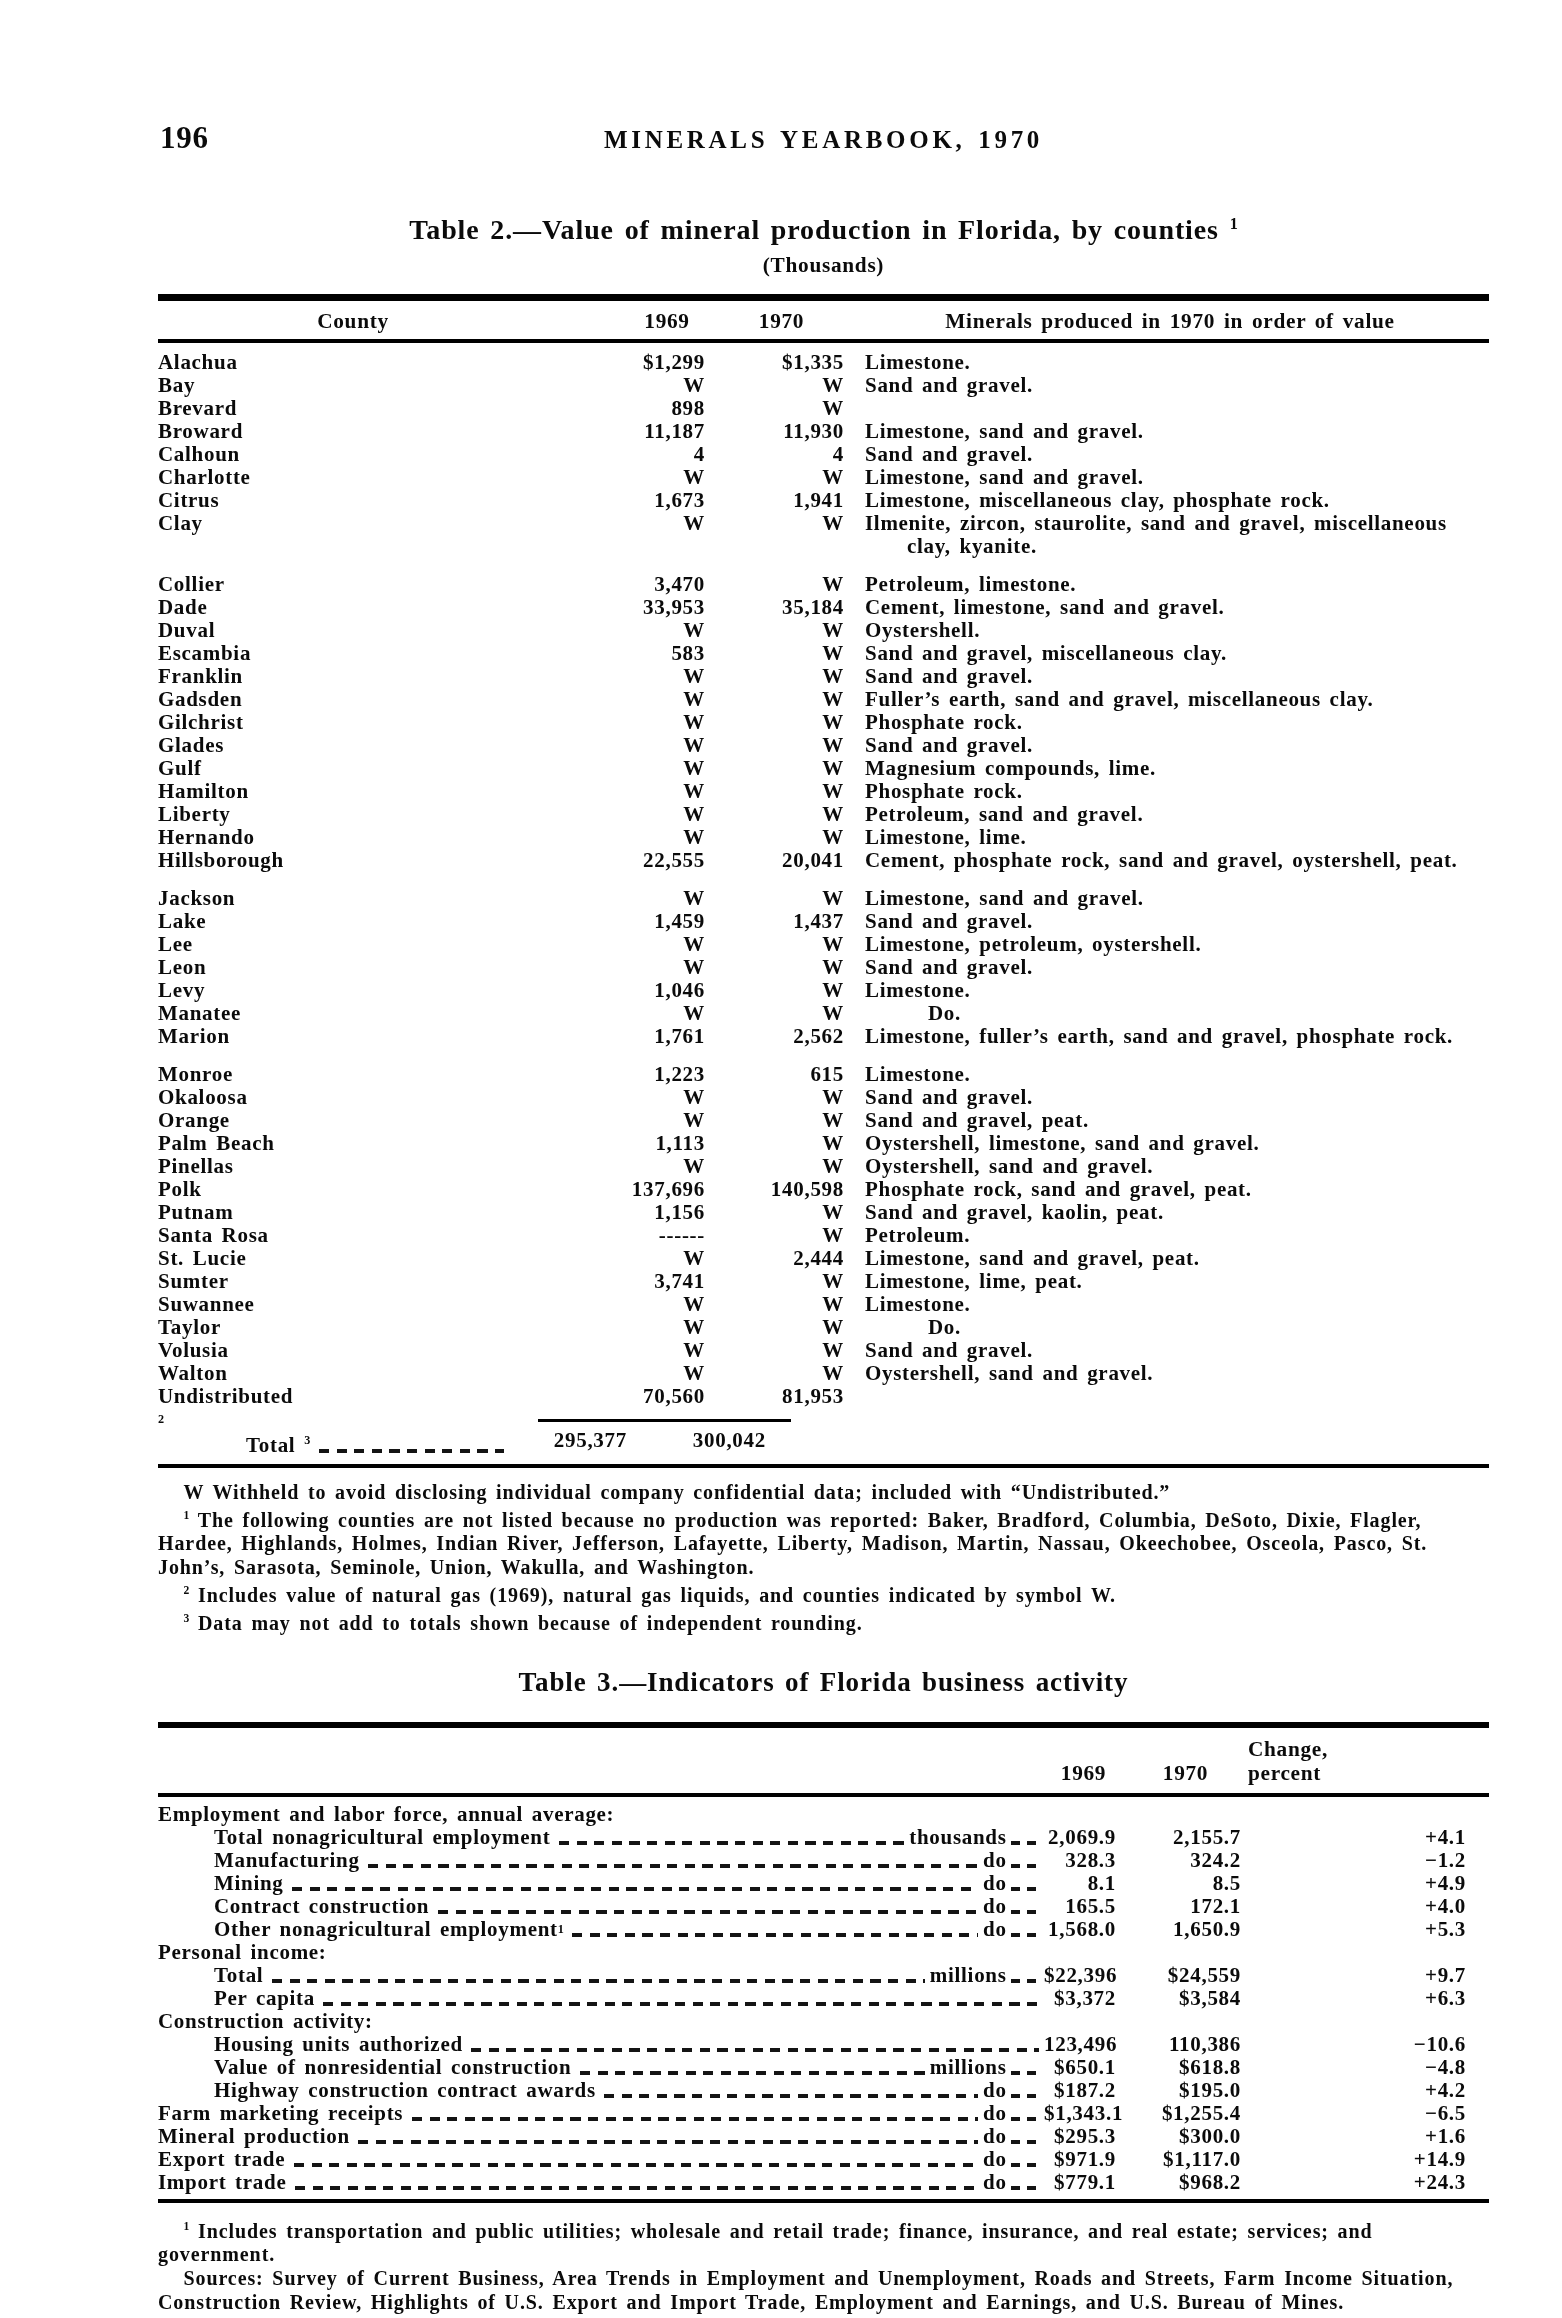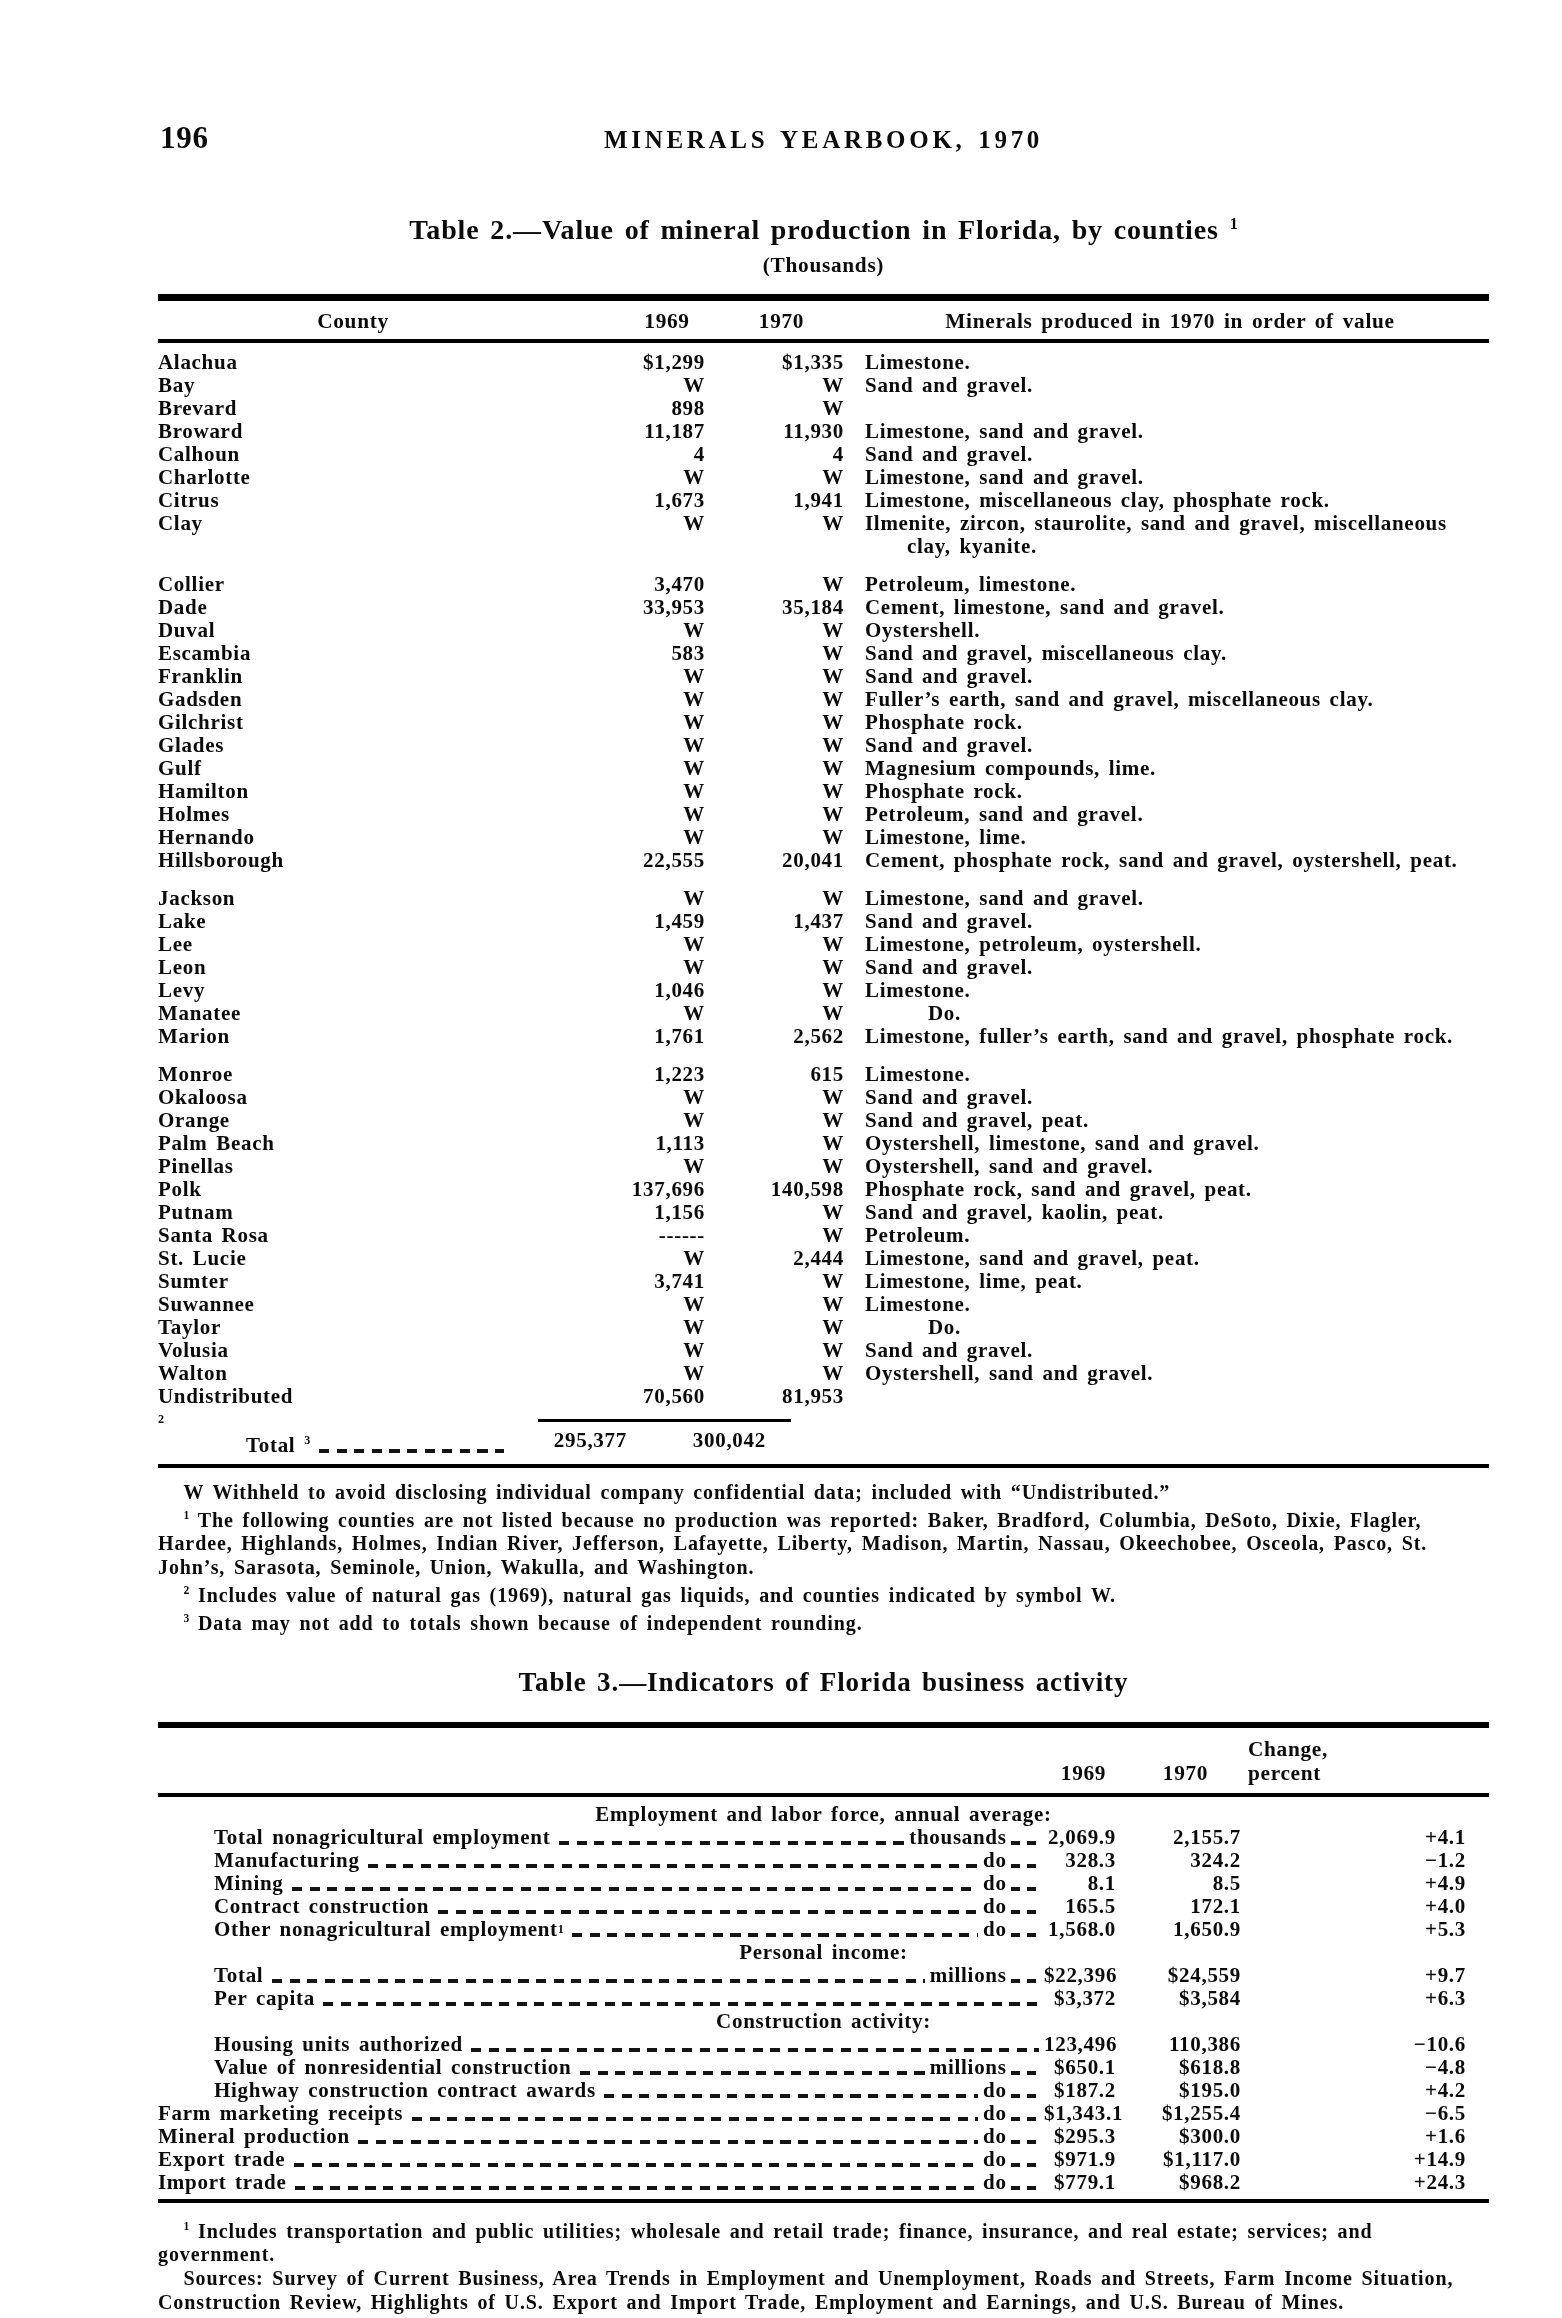--- a/index.html
+++ b/index.html
@@ -40,21 +40,21 @@
   .fnblock{padding-top:12px;font-size:20px;line-height:24px;letter-spacing:0.9px;}
   .fnline{margin:0;text-indent:25.5px;}
   .t3{position:absolute;left:158px;top:1667px;width:1331px;}
   .t3title{text-align:center;font-size:27px;letter-spacing:0.9px;}
   .t3 .rule-heavy{margin-top:24px;border-top:6.5px solid #000;}
   .t3head{display:grid;grid-template-columns:886px 79px 125px 1fr;align-items:end;
           padding:9.3px 0 7.4px 0;font-size:21.3px;line-height:24px;}
   .t3head .h-year{text-align:center;}
   .t3head .h-change{text-align:left;padding-right:28px;}
   .t3rows{padding-top:6.5px;font-size:21px;line-height:23px;}
-  .t3heading{height:23px;text-align:center;}
+  .t3heading{height:23px;}
   .t3row{display:grid;grid-template-columns:886px 79px 125px 1fr;}
   .t3row .chg{padding-right:23px;}
   .t3labelcell{display:flex;height:23px;align-items:flex-end;}
   .t3labelcell.ind{padding-left:56px;}
   .t3labelcell .lbl{white-space:nowrap;}
   .unit{white-space:nowrap;}
   .trail{flex:none;width:30px;align-self:flex-end;height:4.2px;margin:0 2.8px 4.2px 4.6px;
          background:repeating-linear-gradient(90deg,#141414 0 9.3px,transparent 9.3px 16px);}
   .t3rows .leader{margin-right:4.6px;}
   .t3bottomrule{border-top:4.6px solid #000;margin-top:4.6px;}
@@ -235,21 +235,21 @@
           <div class="countycell">
             <span class="cname">Hamilton</span>
             <span class="leader"></span>
           </div>
           <div class="num">W</div>
           <div class="num">W</div>
           <div class="mincell">Phosphate rock.</div>
         </div>
         <div class="t2row">
           <div class="countycell">
-            <span class="cname">Holmes</span>
+            <span class="cname">Liberty</span>
             <span class="leader"></span>
           </div>
           <div class="num">W</div>
           <div class="num">W</div>
           <div class="mincell">Petroleum, sand and gravel.</div>
         </div>
         <div class="t2row">
           <div class="countycell">
             <span class="cname">Hernando</span>
             <span class="leader"></span>

